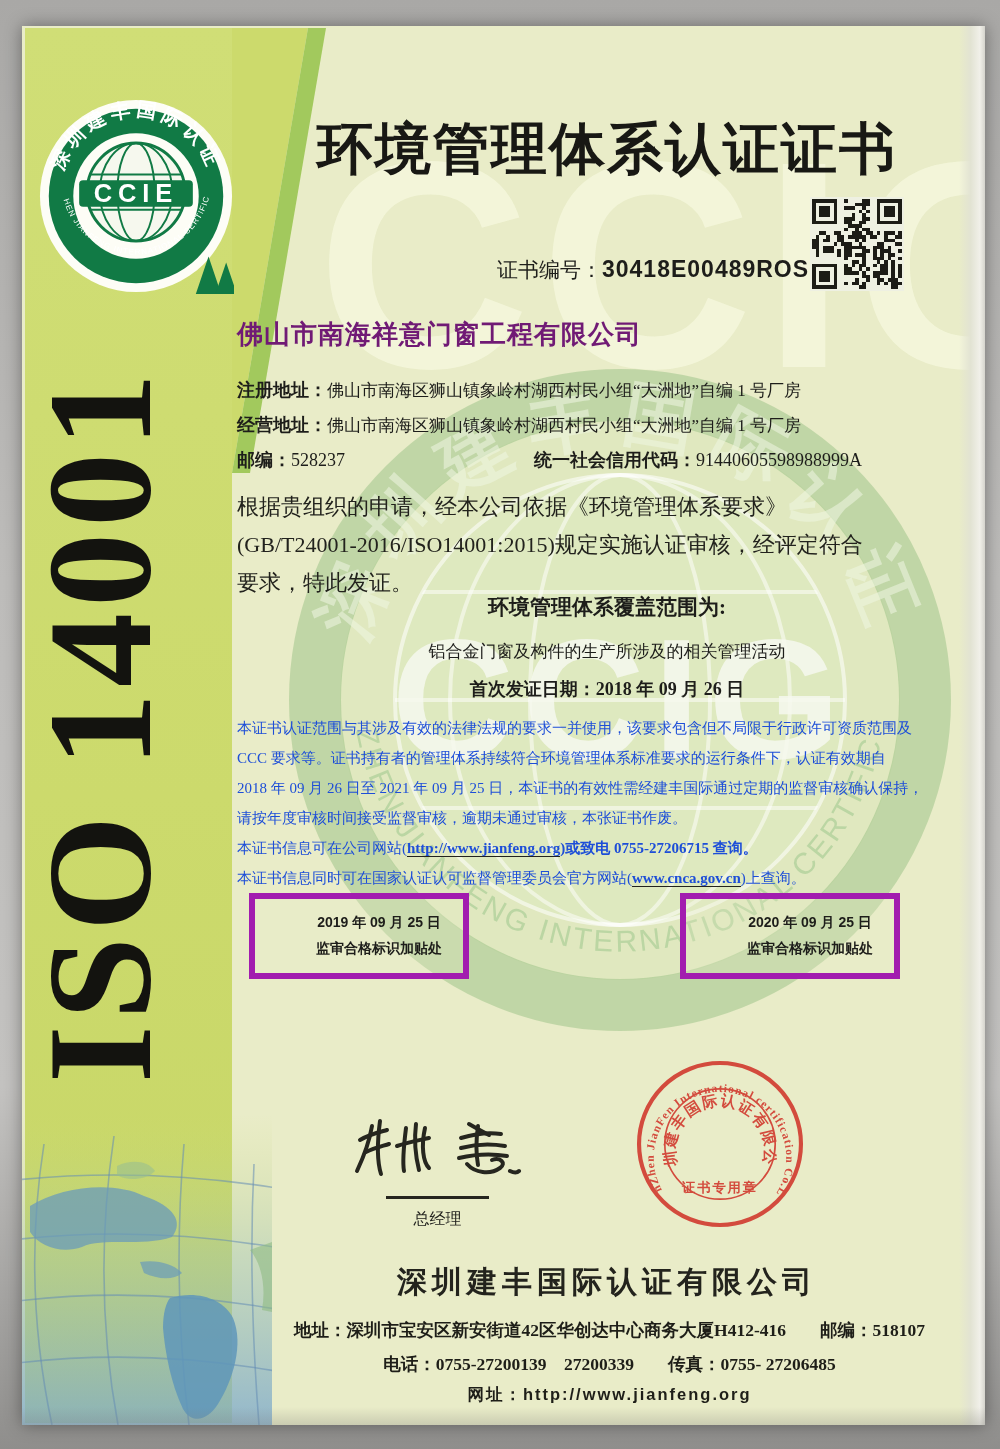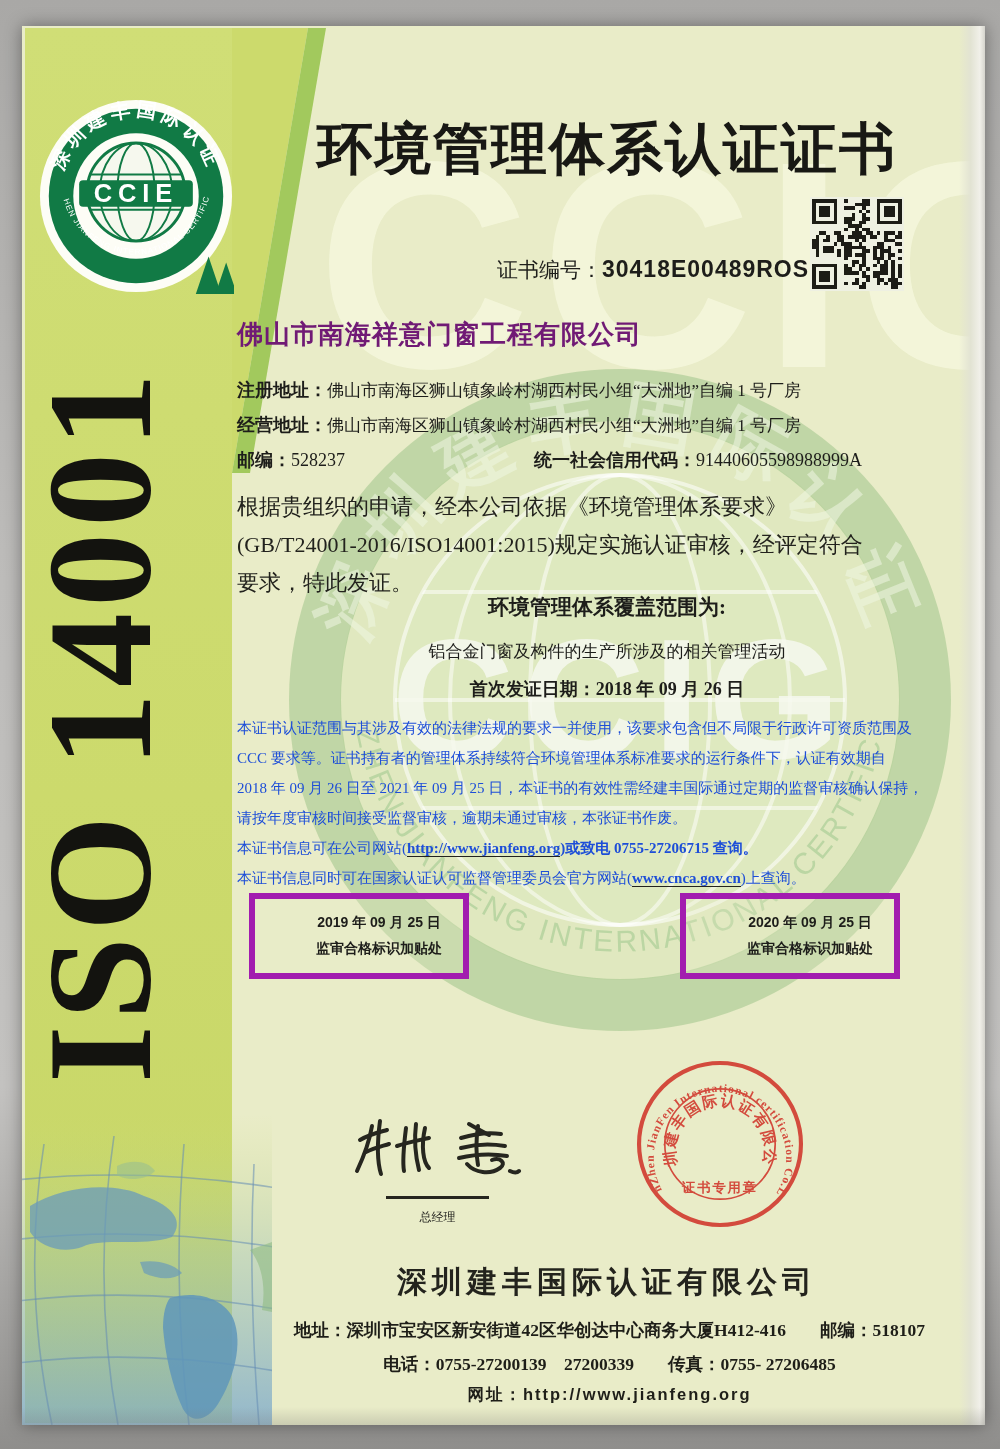--- a/index.html
+++ b/index.html
@@ -43,21 +43,21 @@
   .first-issue{left:215px;top:651px;width:740px;text-align:center;font-size:18px;font-weight:bold;z-index:2;}
   .fine{left:215px;top:687px;width:740px;font-size:15px;line-height:30px;z-index:2;color:#1d4ed8;}
   .fine .u{font-weight:bold;border-bottom:1.5px solid #22221d;}
   .fine .b{font-weight:bold;}
   .sticker{top:867px;height:74px;border:6px solid #a21caf;z-index:2;text-align:center;
            font-family:"Liberation Sans","DejaVu Sans",sans-serif;font-size:14px;font-weight:bold;
            display:flex;flex-direction:column;justify-content:center;gap:8px;background:rgba(233,236,200,.25);padding-left:40px;}
   .sticker-1{left:227px;width:168px;} .sticker-2{left:658px;width:168px;}
   .sig-svg{left:328px;top:1092px;z-index:2;}
   .sig-bar{left:364px;top:1170px;width:103px;height:3px;background:#26261f;z-index:2;}
-  .sig-title{left:364px;top:1183px;width:103px;text-align:center;font-size:12px;z-index:2;}
+  .sig-title{left:364px;top:1183px;width:103px;text-align:center;font-size:16px;z-index:2;}
   .stamp{left:606px;top:1026px;z-index:3;opacity:.93;}
   .issuer{left:215px;top:1236px;width:740px;text-align:center;font-size:30px;font-weight:bold;
           letter-spacing:5px;font-family:"Liberation Sans","DejaVu Sans",sans-serif;color:#23231d;z-index:2;}
   .foot{left:215px;width:745px;text-align:center;font-weight:bold;z-index:2;white-space:nowrap;color:#1e1e18;}
   .foot-1{top:1292px;font-size:17.5px;} .foot-2{top:1326px;font-size:17.5px;}
   .foot-3{top:1358px;font-size:16.5px;letter-spacing:2px;font-family:"Liberation Sans","DejaVu Sans",sans-serif;} .gap2{display:inline-block;width:34px;}
   
   .iso-text{left:-312px;top:614px;width:780px;height:170px;transform:rotate(-90deg);z-index:2;
             text-align:center;font-size:148px;font-weight:bold;letter-spacing:6px;line-height:170px;
             color:#13130f;font-family:"Liberation Serif","DejaVu Serif",serif;}

